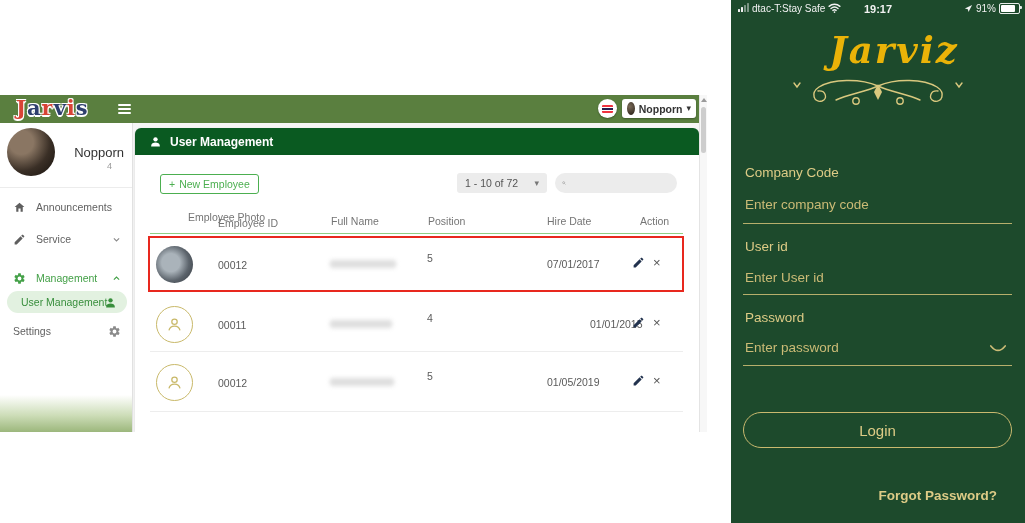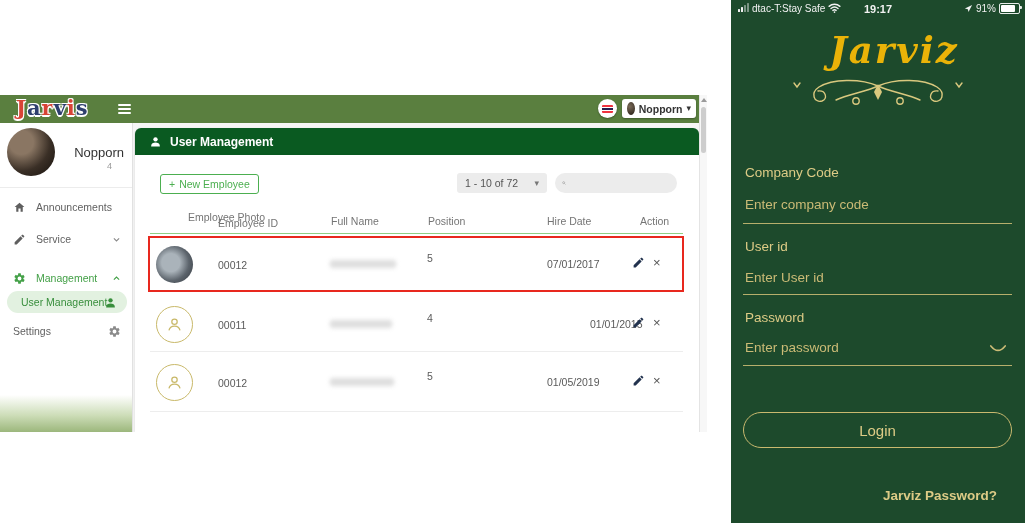--- a/index.html
+++ b/index.html
@@ -334,16 +334,16 @@
     <div class="m-underline" style="top:294px;"></div>
 
     <div class="m-label" style="top:310px;">Password</div>
     <input class="m-input" style="top: 340px; width: 238px;" type="text" placeholder="Enter password">
     <svg class="eye-icon" style="top:345px;" width="18" height="9" viewBox="0 0 20 10">
         <path d="M2 1 q8 10 16 0" fill="none" stroke="#cbbb76" stroke-width="1.8" stroke-linecap="round"></path>
       </svg>
     <div class="m-underline" style="top:365px;"></div>
 
     <button class="login-btn">Login</button>
-    <div class="forgot">Jarviz Password?</div>
+    <div class="forgot">Forgot Password?</div>
   </div>
 
 </div>
 
 </body></html>

